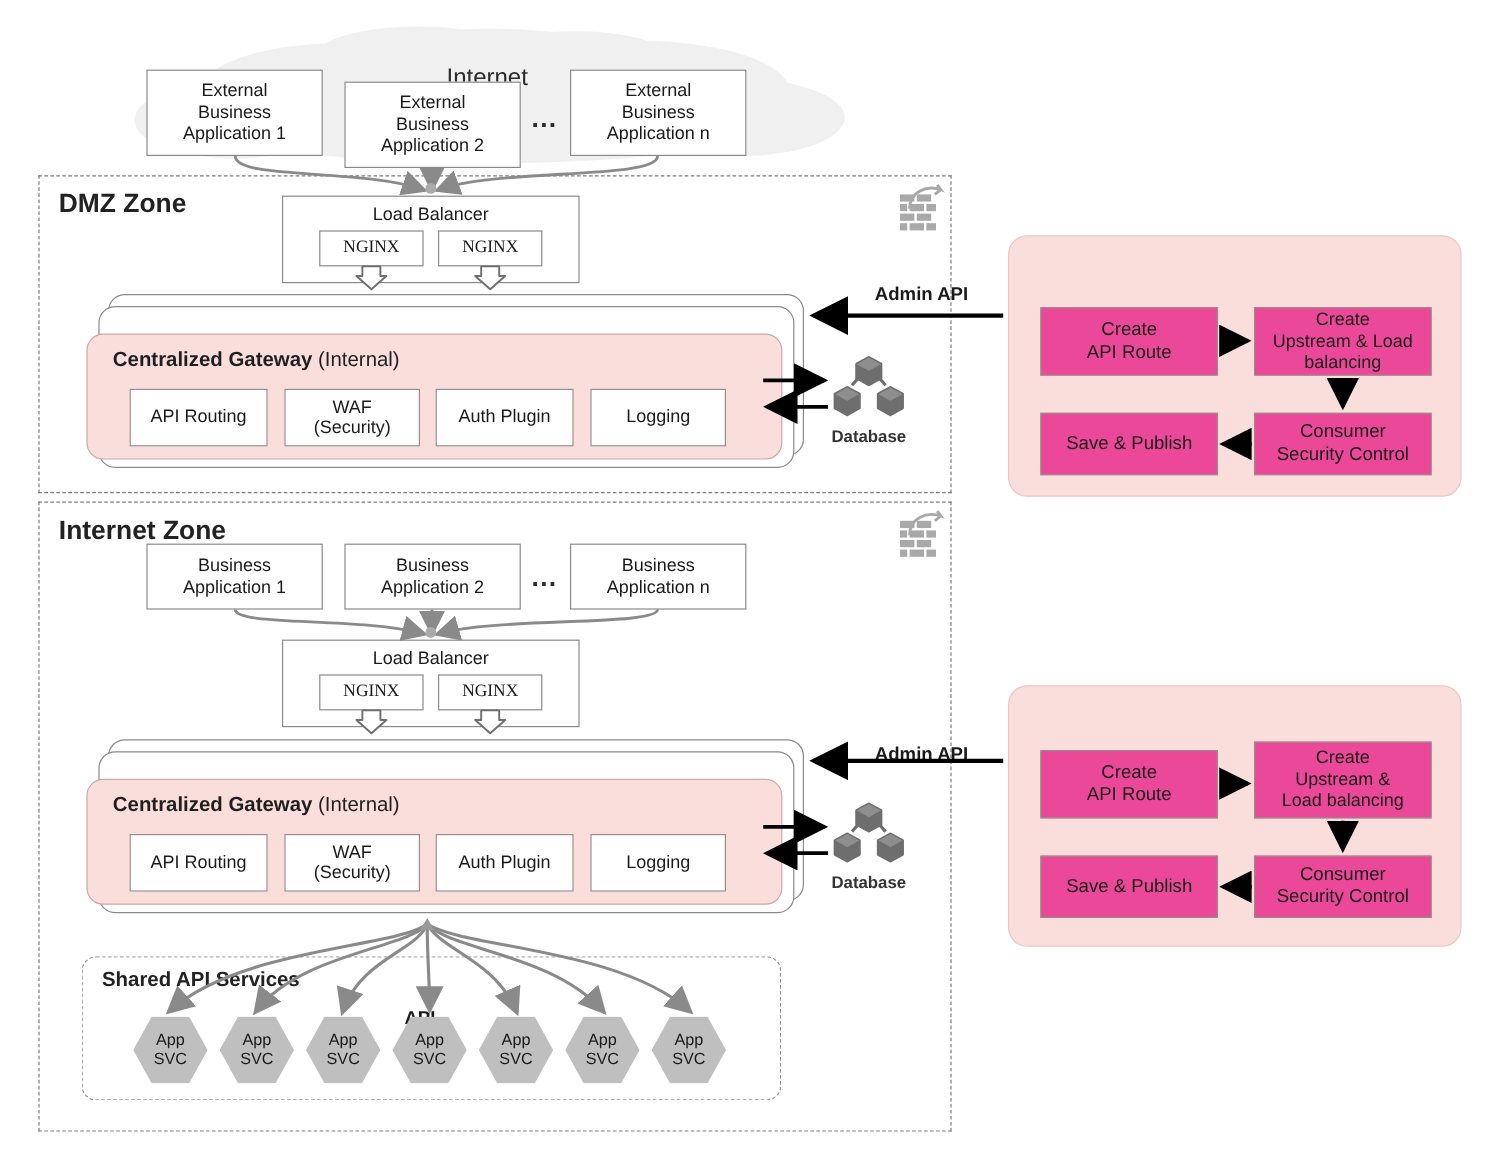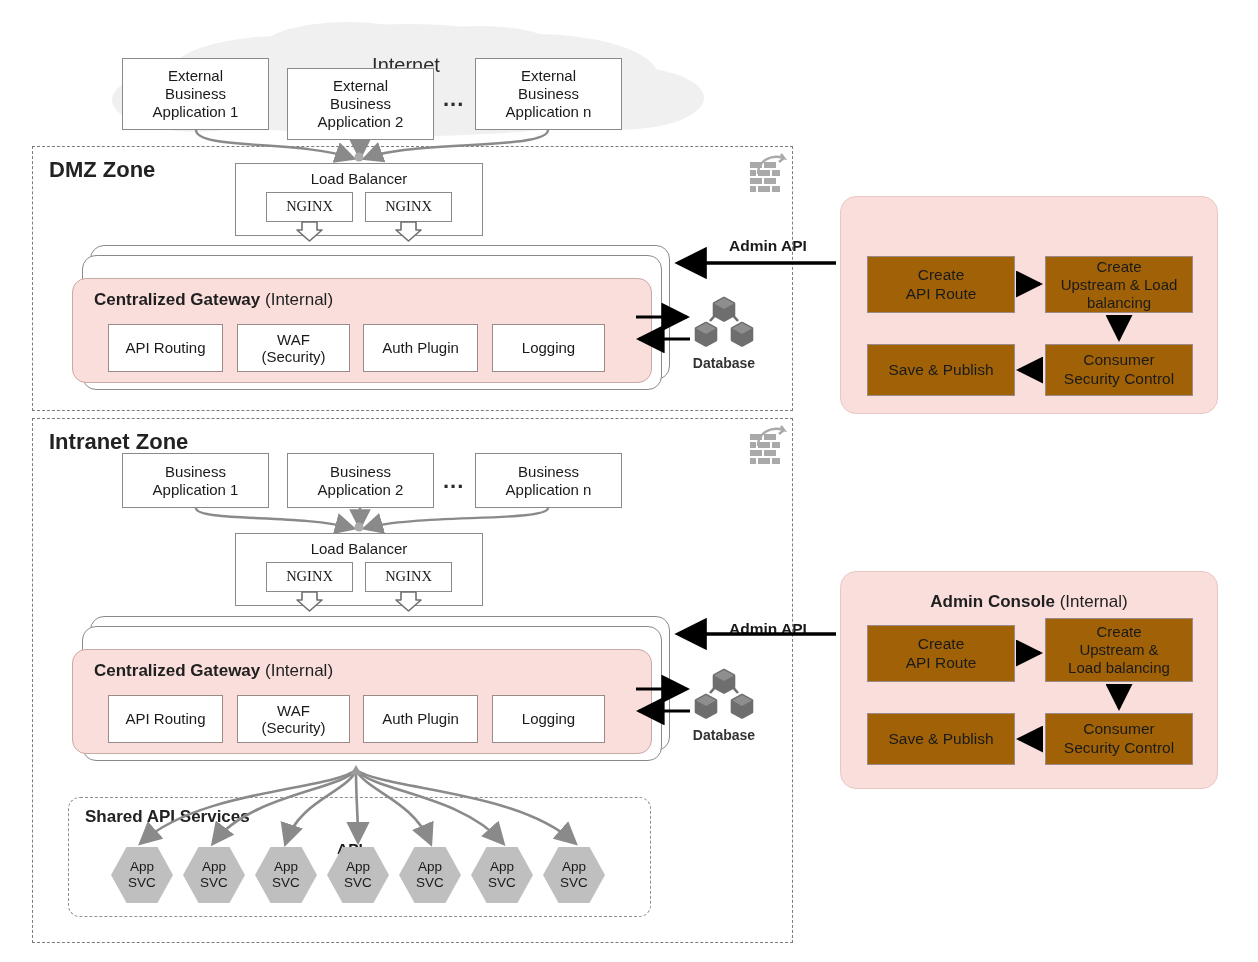--- a/index.html
+++ b/index.html
@@ -41,21 +41,21 @@
   .gw-title span.light{font-weight:normal;}
   .gw-item{position:absolute;background:#fff;border:1.4px solid #9a8b89;box-sizing:border-box;
       display:flex;align-items:center;justify-content:center;text-align:center;
       font-size:15px;line-height:1.16;color:#1a1a1a;}
 
   
   .console{position:absolute;background:#fadedb;border:1.3px solid #e9c8c4;border-radius:16px;box-sizing:border-box;}
   .console-title{position:absolute;left:0;width:100%;text-align:center;top:16px;
       font-size:17px;font-weight:bold;color:#1f1f1f;}
   .console-title span.light{font-weight:normal;}
-  .cbox{position:absolute;background:#a16207;border:1.4px solid #9a8b89;box-sizing:border-box;
+  .cbox{position:absolute;background:#ec4899;border:1.4px solid #9a8b89;box-sizing:border-box;
       display:flex;align-items:center;justify-content:center;text-align:center;
       font-size:15.5px;line-height:1.2;color:#1a1a1a;}
 
   
   .hex{position:absolute;width:62px;height:56px;
       background:#bfbfbf;
       clip-path:polygon(25% 0%,75% 0%,100% 50%,75% 100%,25% 100%,0% 50%);
       display:flex;flex-direction:column;align-items:center;justify-content:center;
       font-size:13.5px;line-height:1.15;color:#1a1a1a;text-align:center;}
 
@@ -167,21 +167,21 @@
       <path d="M50 29 L60 34.5 L60 46 L50 51.5 L40 46 L40 34.5 Z" fill="#6e6e6e"></path>
       <path d="M50 29 L60 34.5 L50 40 L40 34.5 Z" fill="#8e8e8e" stroke="none"></path>
       <path d="M26 18 L18 27 M38 18 L46 27" stroke="#6e6e6e" stroke-width="2.6"></path>
     </svg>
   </div>
   <div class="dblabel" style="left:692px;top:355px;width:64px;">Database</div>
 
   <div class="flabel" style="left:729px;top:237px;">Admin API</div>
 
   <div class="zone zone-intranet">
-    <div class="zone-title">Intranet Zone</div>
+    <div class="zone-title">Internet Zone</div>
   </div>
 
   <div style="position:absolute;left:748px;top:424px;width:44px;height:42px;">
     <svg width="44" height="42" viewBox="0 0 44 42" xmlns="http://www.w3.org/2000/svg">
       <path d="M10 22 C10 8, 24 2, 36 6 L33 2 M36 6 L31 10" fill="none" stroke="#a9a9a9" stroke-width="2.4"></path>
       <g fill="#a9a9a9">
         <rect x="2" y="10" width="12" height="6"></rect>
           <rect x="16" y="10" width="12" height="6"></rect>
         <rect x="2" y="18" width="6" height="6"></rect>
           <rect x="10" y="18" width="12" height="6"></rect>
@@ -302,24 +302,20 @@
   </div>
   <div class="cbox" style="left:1045px;top:344px;width:148px;height:52px;flex-direction:column;">
     <span>Consumer</span>
     <span>Security Control</span>
   </div>
   <div class="cbox" style="left:867px;top:344px;width:148px;height:52px;">
     <span>Save &amp; Publish</span>
   </div>
 
   <div class="console" style="left:840px;top:571px;width:378px;height:218px;"></div>
-  <div class="console-title" style="left:840px;width:378px;top:592px;">
-    <span>Admin Console</span>
-    <span class="light">(Internal)</span>
-  </div>
   <div class="cbox" style="left:867px;top:625px;width:148px;height:57px;flex-direction:column;">
     <span>Create</span>
     <span>API Route</span>
   </div>
   <div class="cbox" style="left:1045px;top:618px;width:148px;height:64px;flex-direction:column;font-size:15px;">
     <span>Create</span>
     <span>Upstream &amp;</span>
     <span>Load balancing</span>
   </div>
   <div class="cbox" style="left:1045px;top:713px;width:148px;height:52px;flex-direction:column;">

